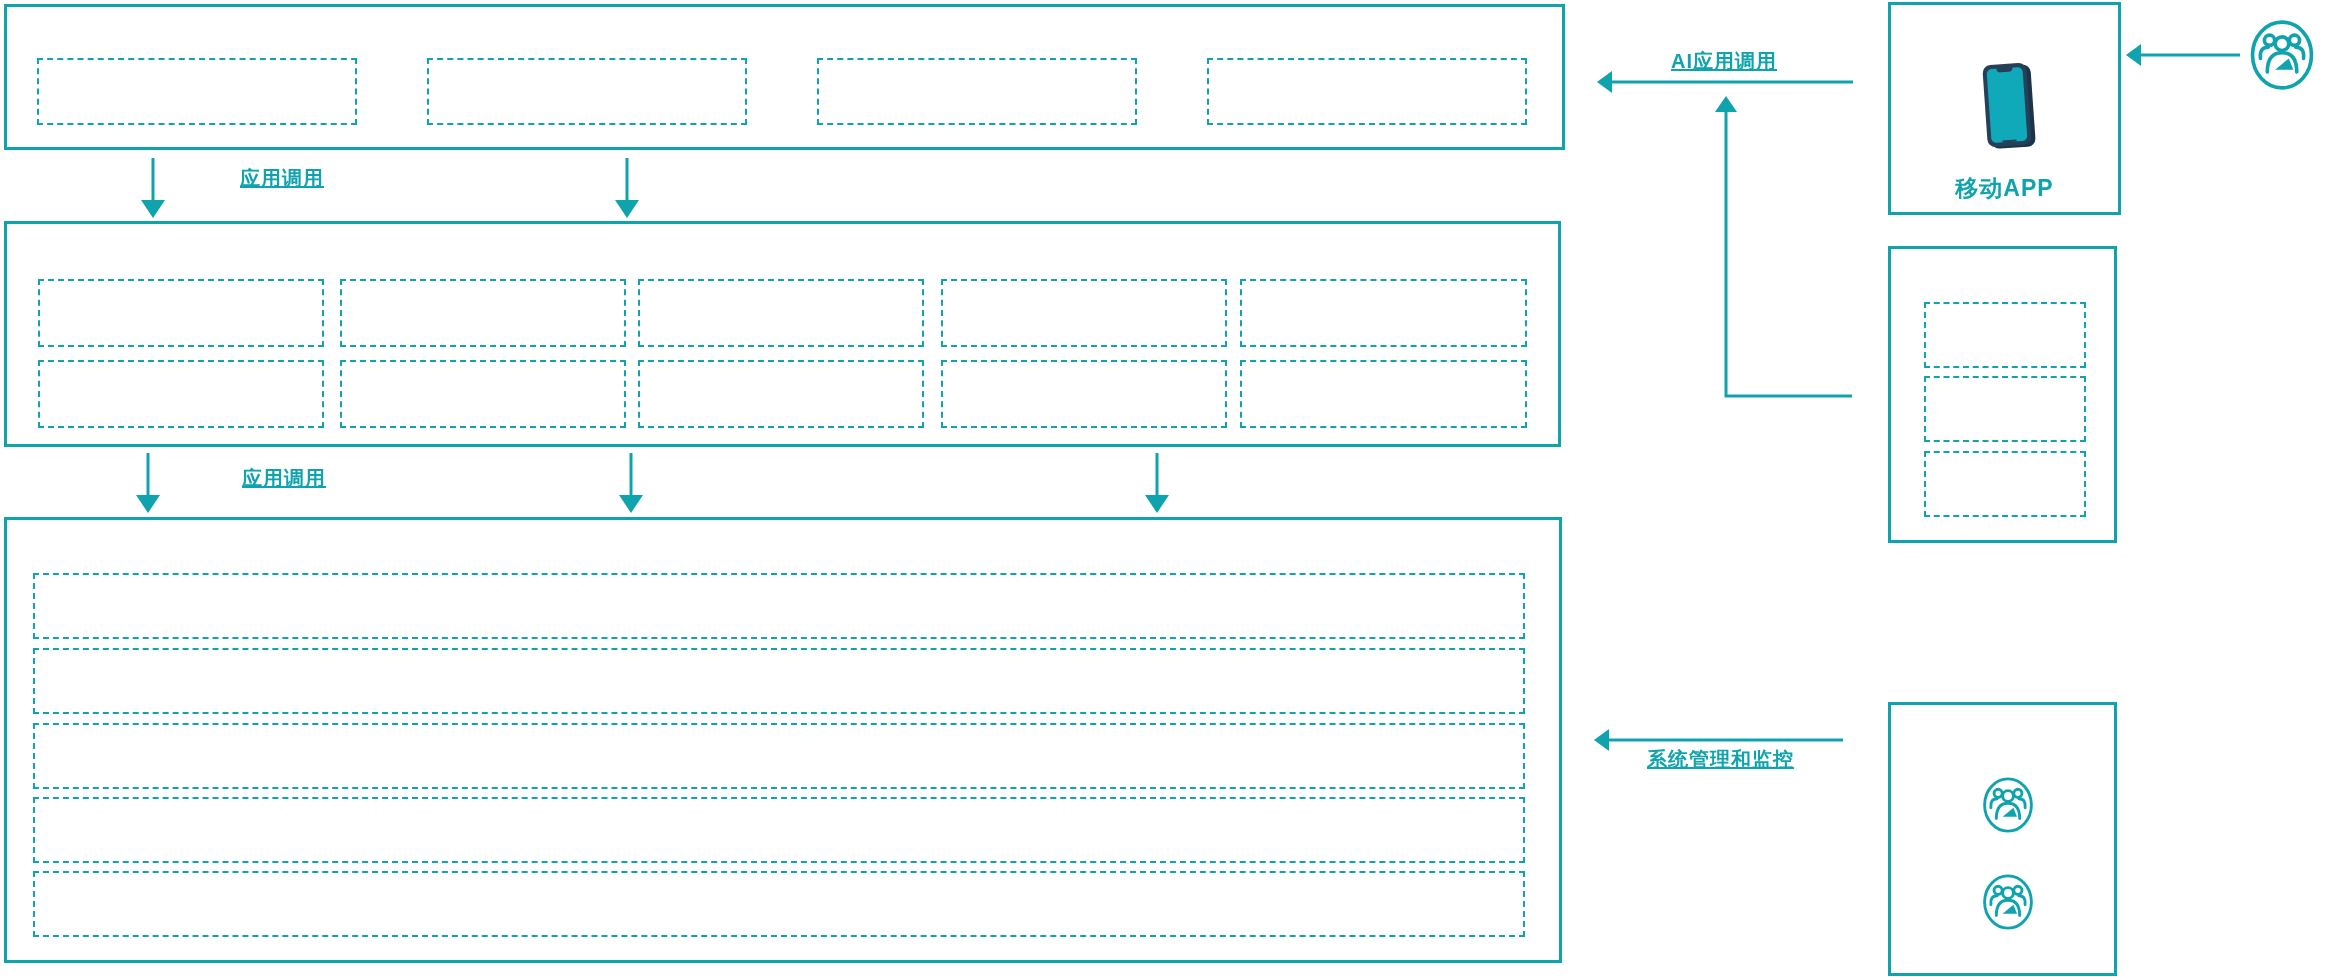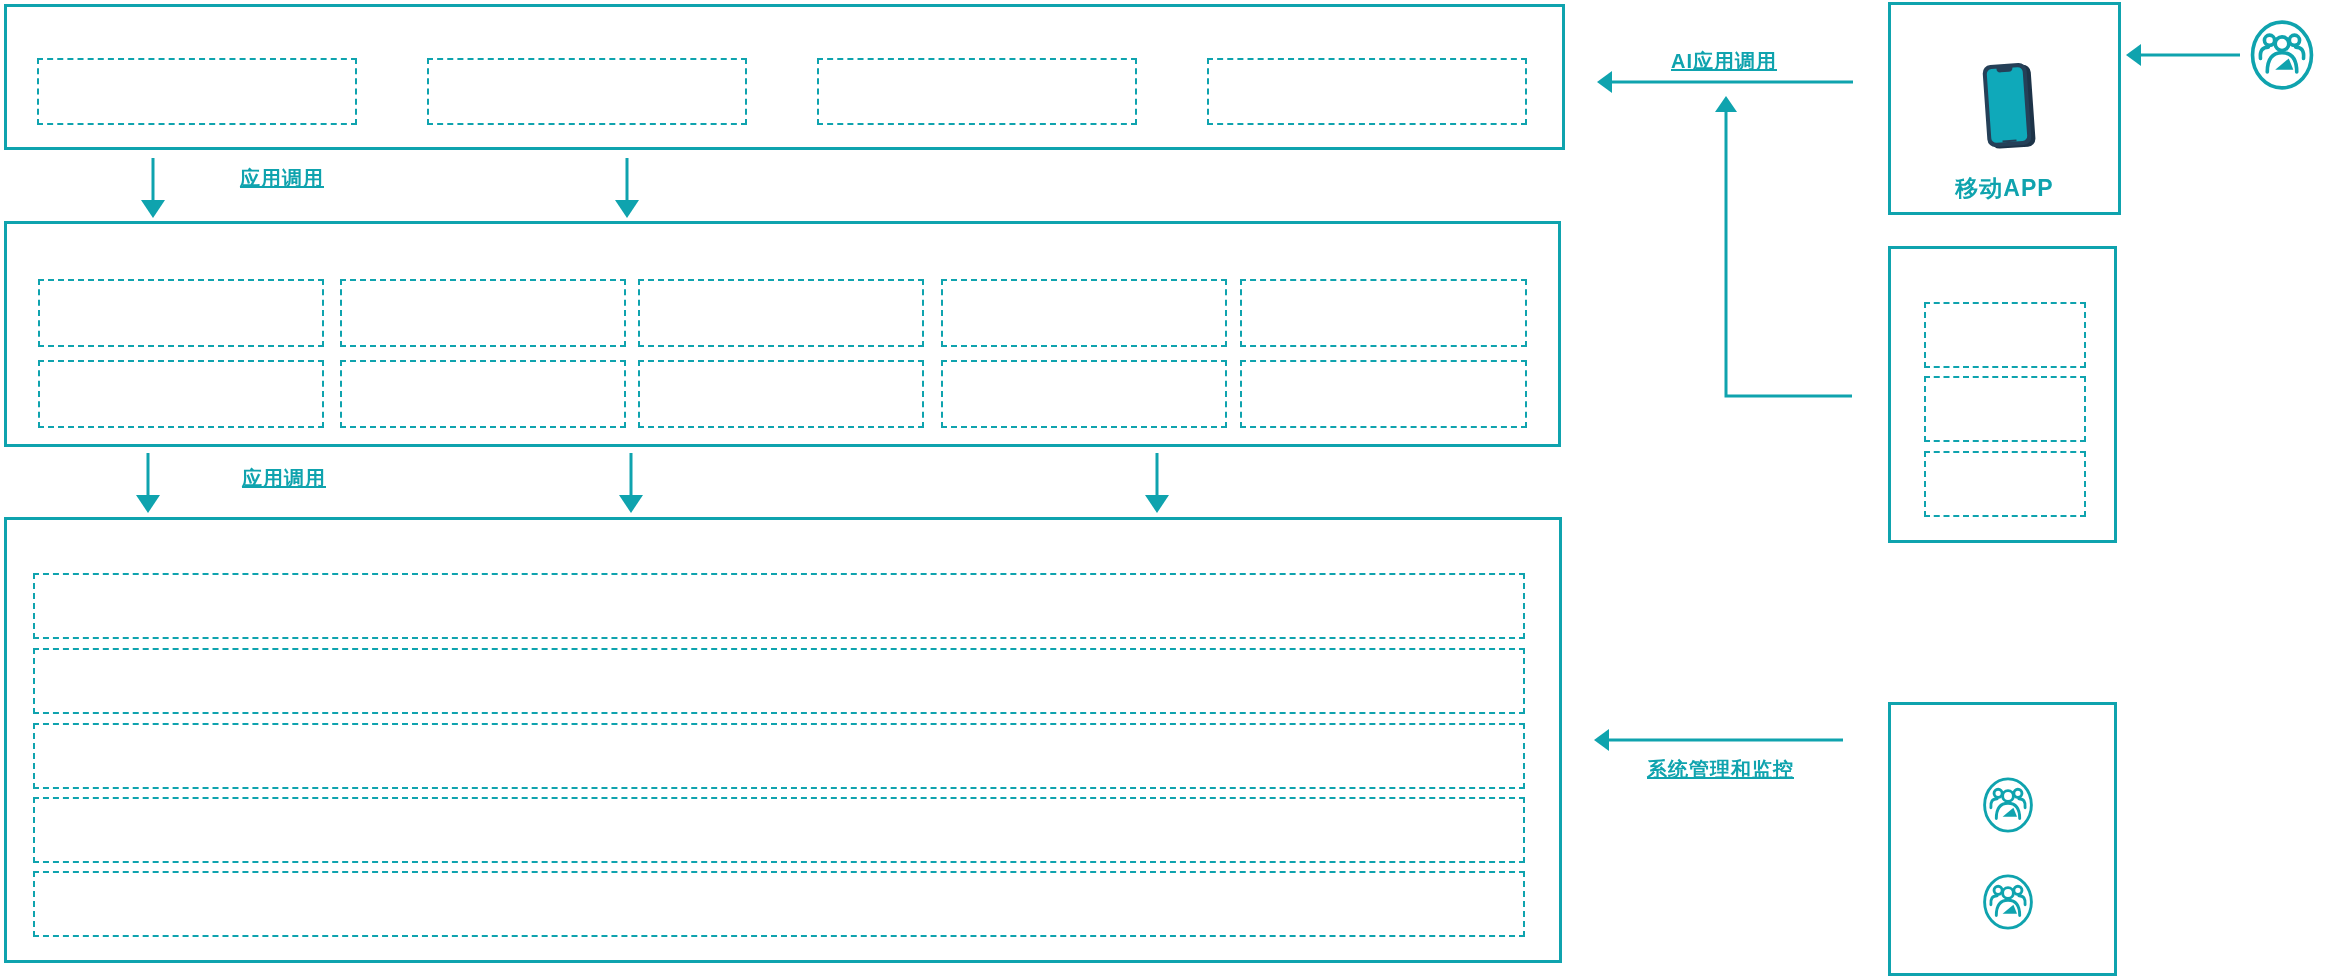--- a/index.html
+++ b/index.html
@@ -149,15 +149,15 @@
 
     <g>
       <line x1="1843" y1="740" x2="1609" y2="740"></line>
       <polygon points="1609,729 1609,751 1594,740"></polygon>
     </g>
   </svg>
 
   <div class="edge-label" style="left:240px;top:167px;">应用调用</div>
   <div class="edge-label" style="left:242px;top:467px;">应用调用</div>
   <div class="edge-label" style="left:1671px;top:50px;">AI应用调用</div>
-  <div class="edge-label" style="left:1647px;top:748px;margin-top:10px;">系统管理和监控</div>
+  <div class="edge-label" style="left:1647px;top:748px;">系统管理和监控</div>
 
 </div>
 
 </body></html>

